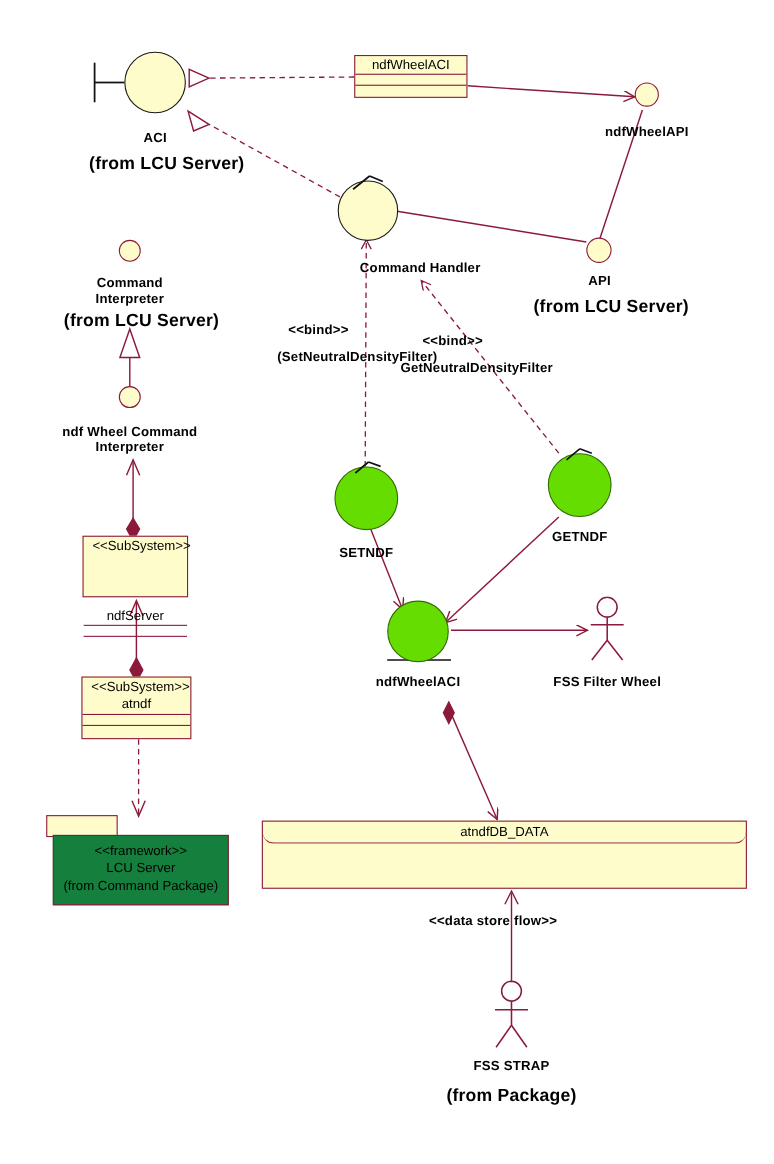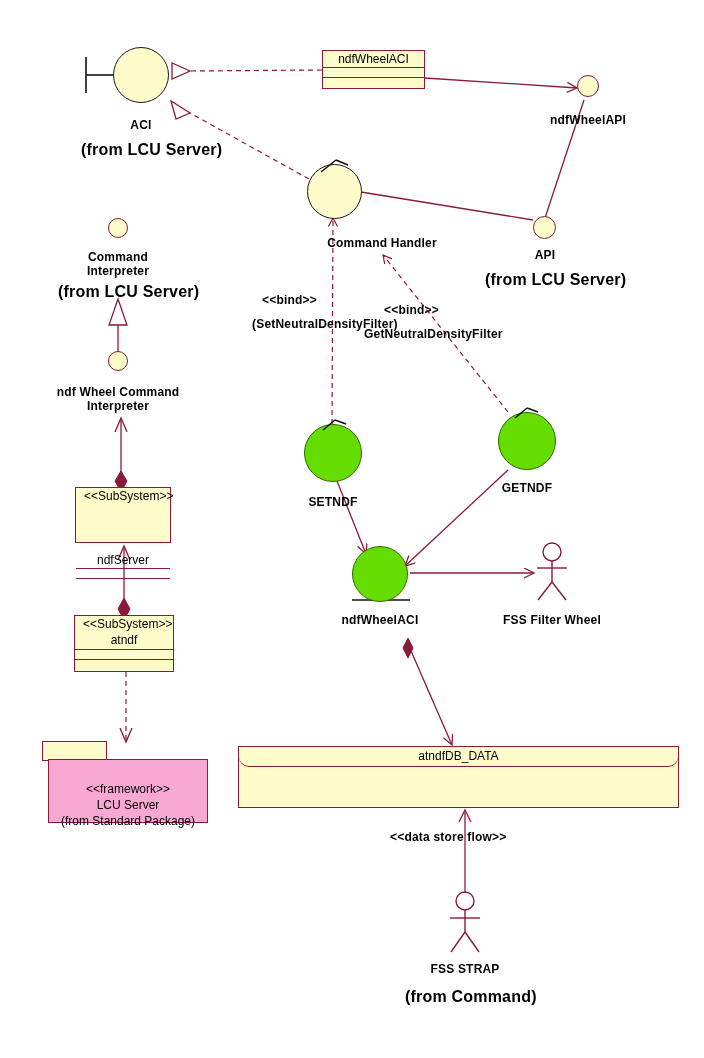--- a/index.html
+++ b/index.html
@@ -103,28 +103,28 @@
   .pkg-tab {
     position: absolute;
     left: 0;
     top: 0;
     background: #FFFCCC;
     border: 1.4px solid #8B1A3A;
     box-sizing: border-box;
   }
   .pkg-body {
     position: absolute;
-    background: #f9a8d4;
+    background: #15803d;
     border: 1.4px solid #8B1A3A;
     box-sizing: border-box;
     text-align: center;
     font-size: 12px;
     line-height: 16px;
     color: #000;
-    padding-top: 21px;
+    padding-top: 5px;
   }
   
   .actor { position: absolute; }
 </style>
 </head>
 <body>
 
 <div id="canvas">
 
   <svg id="edges" viewBox="0 0 704 1058" xmlns="http://www.w3.org/2000/svg">
@@ -246,21 +246,21 @@
     <div class="cb-row" style="height:18px;">atndf</div>
     <div class="cb-row" style="height:10px;"></div>
     <div class="cb-row" style="height:10px;"></div>
   </div>
 
   <div class="pkg" style="left:42px; top:741px; width:166px; height:82px;">
     <div class="pkg-tab" style="left:0px; top:0px; width:65px; height:20px;"></div>
     <div class="pkg-body" style="left:6px; top:18px; width:160px; height:64px;">
       <div>&lt;&lt;framework&gt;&gt;</div>
       <div>LCU Server</div>
-      <div>(from Standard Package)</div>
+      <div>(from Command Package)</div>
     </div>
   </div>
 
   <div class="circle-green" style="left:304px; top:424px; width:58px; height:58px;"></div>
   <svg style="position:absolute; left:320px; top:418px; width:30px; height:16px;" viewBox="0 0 30 16" xmlns="http://www.w3.org/2000/svg">
     <path d="M3,12 L15,2 M15,2 L26,6" fill="none" stroke="#111111" stroke-width="1.5"></path>
   </svg>
   <div class="lbl" style="left:273px; top:495px; width:120px;">SETNDF</div>
 
   <div class="circle-green" style="left:498px; top:412px; width:58px; height:58px;"></div>
@@ -287,21 +287,21 @@
   </div>
 
   <svg class="actor" style="left:440px; top:890px; width:50px; height:66px;" viewBox="0 0 50 66" xmlns="http://www.w3.org/2000/svg">
     <circle cx="25" cy="11" r="9" fill="none" stroke="#8B1A3A" stroke-width="1.4"></circle>
     <line x1="25" y1="20" x2="25" y2="42" stroke="#8B1A3A" stroke-width="1.4"></line>
     <line x1="10" y1="28" x2="40" y2="28" stroke="#8B1A3A" stroke-width="1.4"></line>
     <line x1="25" y1="42" x2="11" y2="62" stroke="#8B1A3A" stroke-width="1.4"></line>
     <line x1="25" y1="42" x2="39" y2="62" stroke="#8B1A3A" stroke-width="1.4"></line>
   </svg>
   <div class="lbl" style="left:405px; top:962px; width:120px;">FSS STRAP</div>
-  <div class="lbl small" style="left:405px; top:990px; width:120px;">(from Command)</div>
+  <div class="lbl small" style="left:405px; top:990px; width:120px;">(from Package)</div>
 
   <div class="lbl left" style="left:262px; top:293px;">&lt;&lt;bind&gt;&gt;</div>
   <div class="lbl left" style="left:252px; top:317px;">(SetNeutralDensityFilter)</div>
   <div class="lbl left" style="left:384px; top:303px;">&lt;&lt;bind&gt;&gt;</div>
   <div class="lbl left" style="left:364px; top:327px;">GetNeutralDensityFilter</div>
   <div class="lbl left" style="left:390px; top:830px;">&lt;&lt;data store flow&gt;&gt;</div>
 
 </div>
 
 </body></html>

